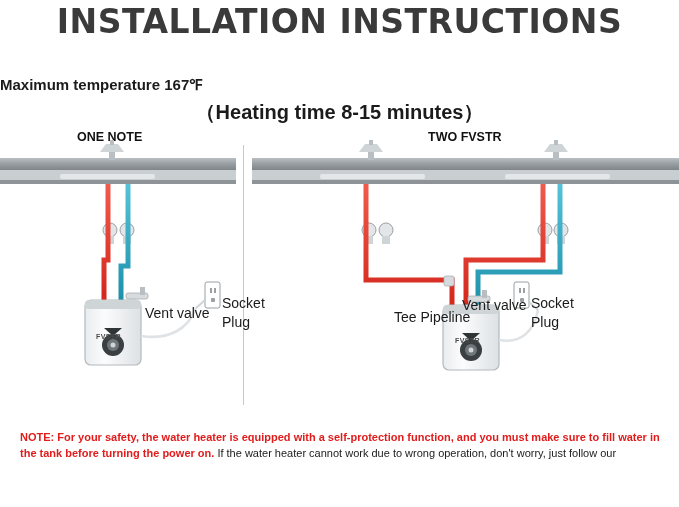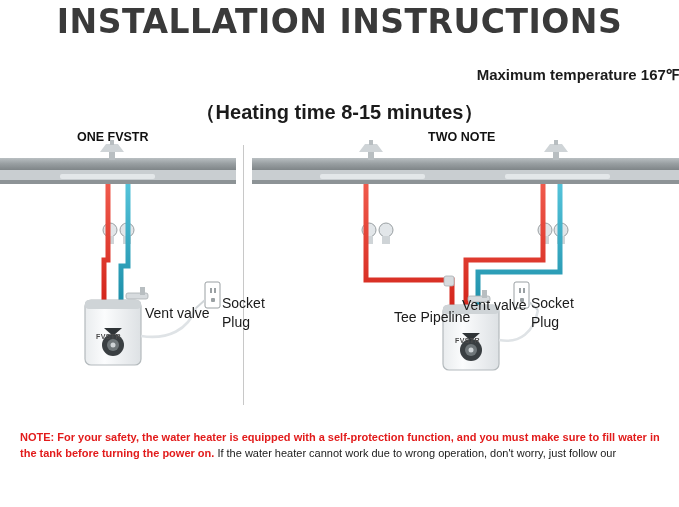--- a/index.html
+++ b/index.html
@@ -32,23 +32,23 @@
     font-weight: bold;
     font-size: 33px;
     letter-spacing: 0.5px;
     color: #3a3a3a;
     white-space: nowrap;
   }
 
   
   .temp-line1 {
     position: absolute;
-    left: 0; top: 64px;
-    width: 679px;
-    text-align: right;
+    left: 0; top: 74px;
+    width: 679px;
+    text-align: left;
     font-size: 15px;
     font-weight: bold;
     color: #1b1b1b;
   }
   .temp-line2 {
     position: absolute;
     left: 0; top: 99px;
     width: 679px;
     text-align: center;
     font-size: 20px;
@@ -131,22 +131,22 @@
 </head>
 <body>
 
 <div id="page">
 
   <div class="title">INSTALLATION INSTRUCTIONS</div>
 
   <div class="temp-line1">Maximum temperature 167℉</div>
   <div class="temp-line2">（Heating time 8-15 minutes）</div>
 
-  <div class="section-label" id="label-one">ONE FVSTR</div>
-  <div class="section-label" id="label-two">TWO NOTE</div>
+  <div class="section-label" id="label-one">ONE NOTE</div>
+  <div class="section-label" id="label-two">TWO FVSTR</div>
 
   <div class="panel-divider"></div>
 
   <svg id="diagram" viewBox="0 0 679 265">
     <defs>
       <linearGradient id="counterGrad" x1="0" y1="0" x2="0" y2="1">
         <stop offset="0%" stop-color="#b9bfc2"></stop>
         <stop offset="45%" stop-color="#9aa0a3"></stop>
         <stop offset="100%" stop-color="#7f8588"></stop>
       </linearGradient>

